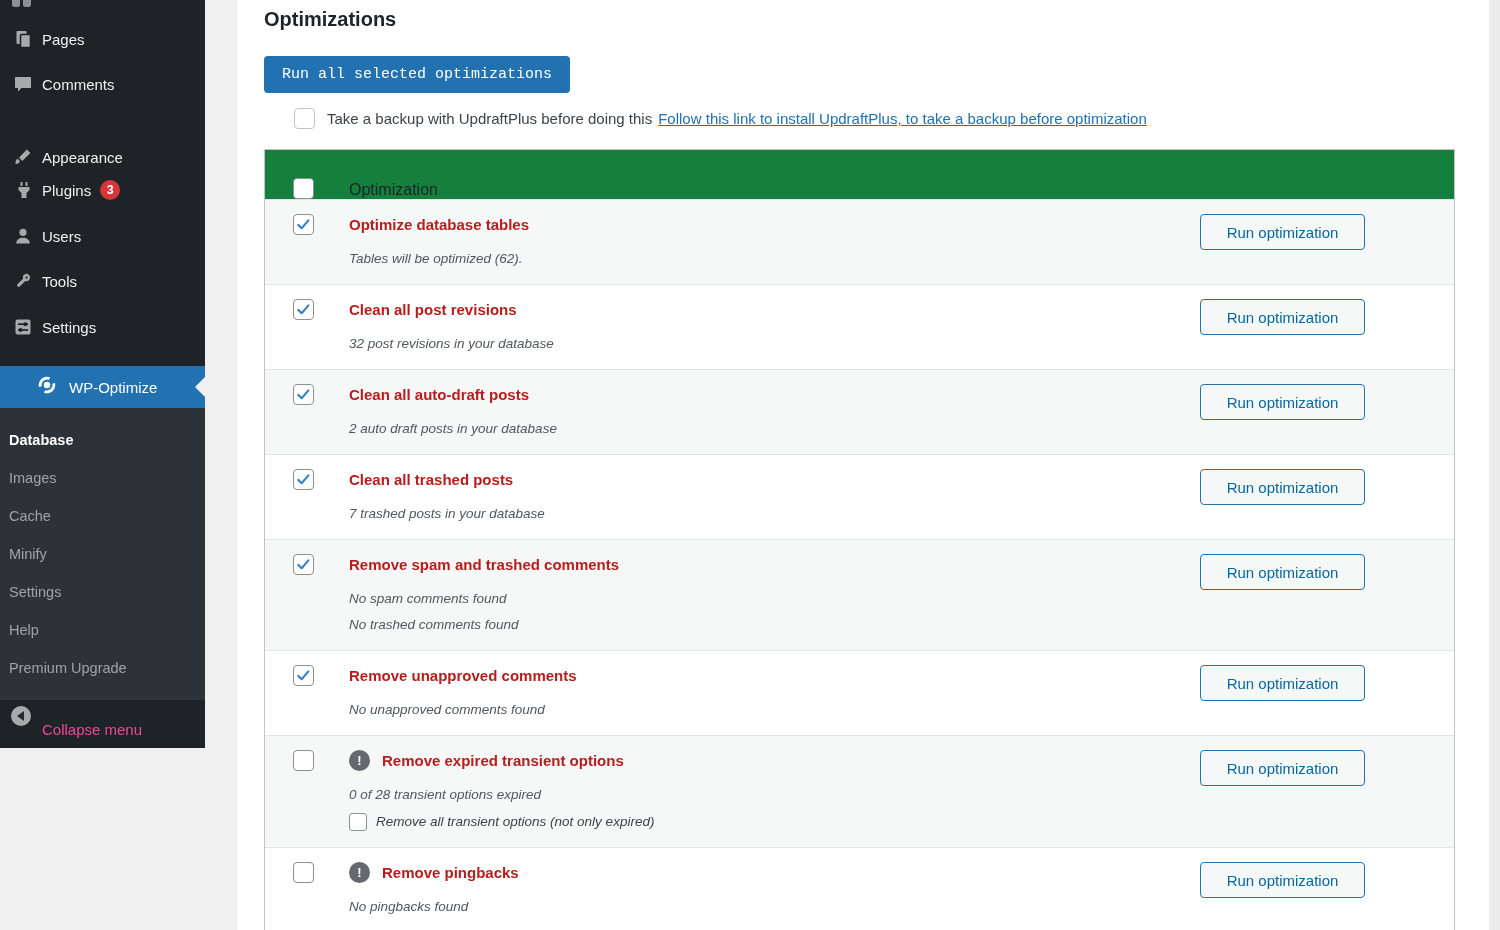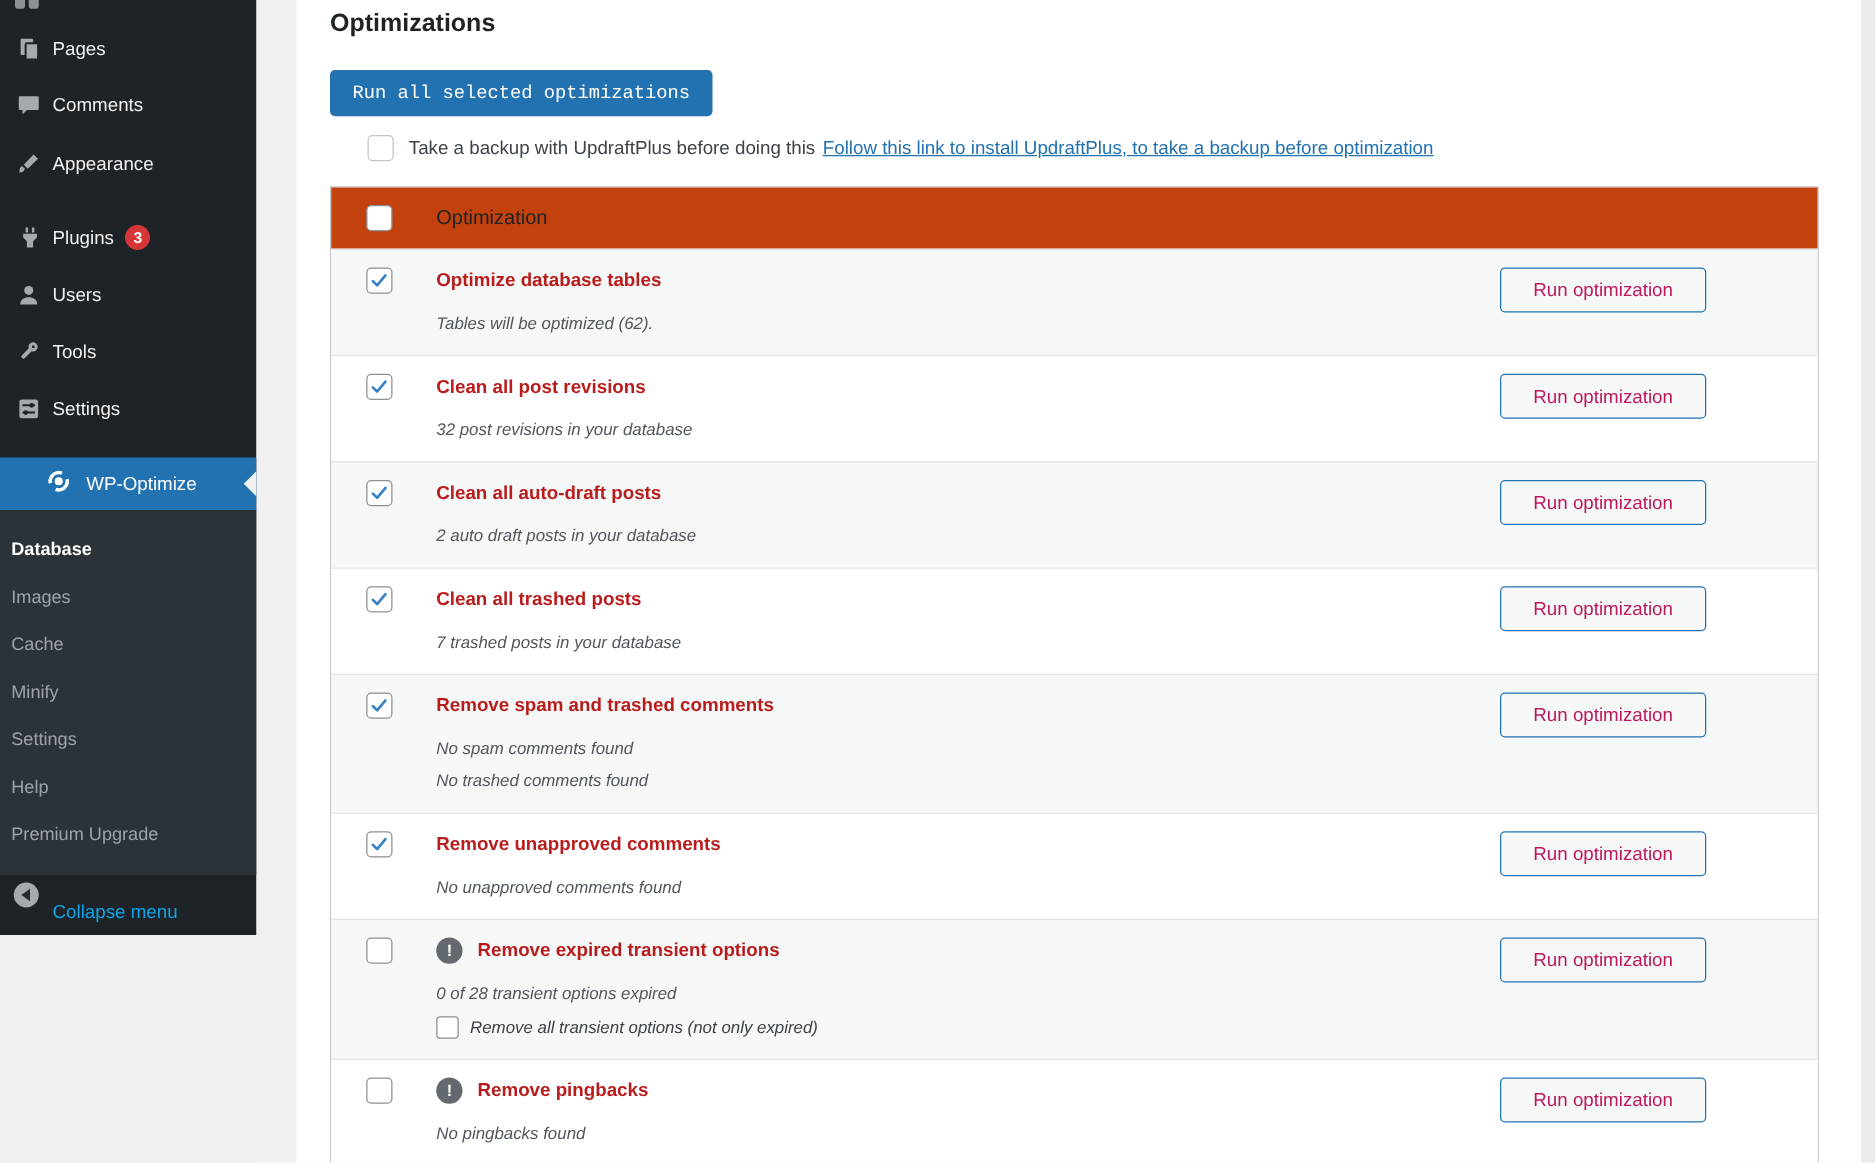--- a/index.html
+++ b/index.html
@@ -61,21 +61,21 @@
   .collapse-item { top:694px; }
   .collapse-item .collapse-circle {
     width:20px; height:20px; border-radius:50%; background:#a7aaad;
     margin-left:11px; margin-right:11px; flex:none;
     display:flex; align-items:center; justify-content:center;
   }
   .collapse-circle .tri {
     width:0; height:0; border-top:5px solid transparent; border-bottom:5px solid transparent;
     border-right:7px solid #262b30; margin-right:2px;
   }
-  .collapse-item .sb-label { color:#0ea5e9;margin-top:26px; }
+  .collapse-item .sb-label { color:#ec4899;margin-top:26px; }
 
   
   .main-panel {
     position:absolute; left:237px; top:0; width:1252px; height:930px;
     background:#fff; padding:6px 0 0 27px;
   }
   .right-strip { position:absolute; right:0; top:0; width:11px; height:930px; background:#ececec; }
 
   .page-title { font-size:20px; font-weight:600; color:#1d2327; margin-top:2px; }
 
@@ -95,21 +95,21 @@
   .cb.checked svg { display:block; }
   .cb-light { border-color:#c3c4c7; margin-left:30px; margin-right:12px; }
   .backup-label { margin-right:6px; }
   .backup-link { color:#2271b1; text-decoration:underline; cursor:pointer; }
 
   
   .opt-table {
     margin-top:20px; width:1191px; border:1px solid #c3c4c7; background:#fff;
   }
   .opt-header {
-    display:flex; align-items:center; height:49px; padding-left:28px; background:#c2410c;
+    display:flex; align-items:flex-end; height:49px; padding-left:28px; background:#15803d;
   }
   .opt-header .header-label { margin-left:35px; font-size:16px; color:#1d2327; }
 
   .opt-row {
     display:flex; align-items:flex-start;
     padding:13px 16px 16px 28px; border-top:1px solid #e4e5e7; background:#fff;
   }
   .rows > .opt-row:nth-child(odd) { background:#f6f7f7; }
   .opt-row .cb { margin-top:1px; }
   .row-main { flex:1; margin-left:35px; min-width:0; }
@@ -123,21 +123,21 @@
   .row-descs { margin-top:15px; }
   .desc {
     font-size:13.5px; font-style:italic; color:#50575e; line-height:18px; margin-bottom:8px;
   }
   .desc:last-child { margin-bottom:0; }
   .sub-option { display:flex; align-items:center; margin-top:8px; }
   .cb-sm { width:18px; height:18px; border-radius:3px; margin-right:9px; }
   .sub-label { font-size:13.5px; font-style:italic; color:#3c434a; }
 
   .btn-secondary {
-    flex:none; margin-top:1px; background:#f6f7f7; border:1px solid #2271b1; color:#be185d;
+    flex:none; margin-top:1px; background:#f6f7f7; border:1px solid #2271b1; color:#0369a1;
     border-radius:4px; font-size:15px; font-family:inherit; padding:8px 15px;
     min-width:165px; height:36px; cursor:pointer; margin-right:73px;
   }
 </style>
 </head>
 <body>
 
 <aside class="sidebar">
 
   <div class="partial-dots">
@@ -157,21 +157,21 @@
 
   <div class="sb-item" style="top:62px">
     <span class="sb-icon">
       <svg viewBox="0 0 20 20">
           <path d="M3 3h14c.6 0 1 .4 1 1v9c0 .6-.4 1-1 1h-8.5L5 17.5V14H3c-.6 0-1-.4-1-1V4c0-.6.4-1 1-1z"></path>
         </svg>
     </span>
     <span class="sb-label">Comments</span>
   </div>
 
-  <div class="sb-item" style="top:109px">
+  <div class="sb-item" style="top:135px">
     <span class="sb-icon">
       <svg viewBox="0 0 20 20">
           <path d="M2.5 17c2.6 0 4-1.2 4.4-3L4.6 11.7C2.8 12.3 2.5 14.6 2.5 17z"></path>
           <path d="M6 10.8 13.8 2.5l3.6 3.4L9.3 14z"></path>
         </svg>
     </span>
     <span class="sb-label">Appearance</span>
   </div>
 
   <div class="sb-item" style="top:168px">

